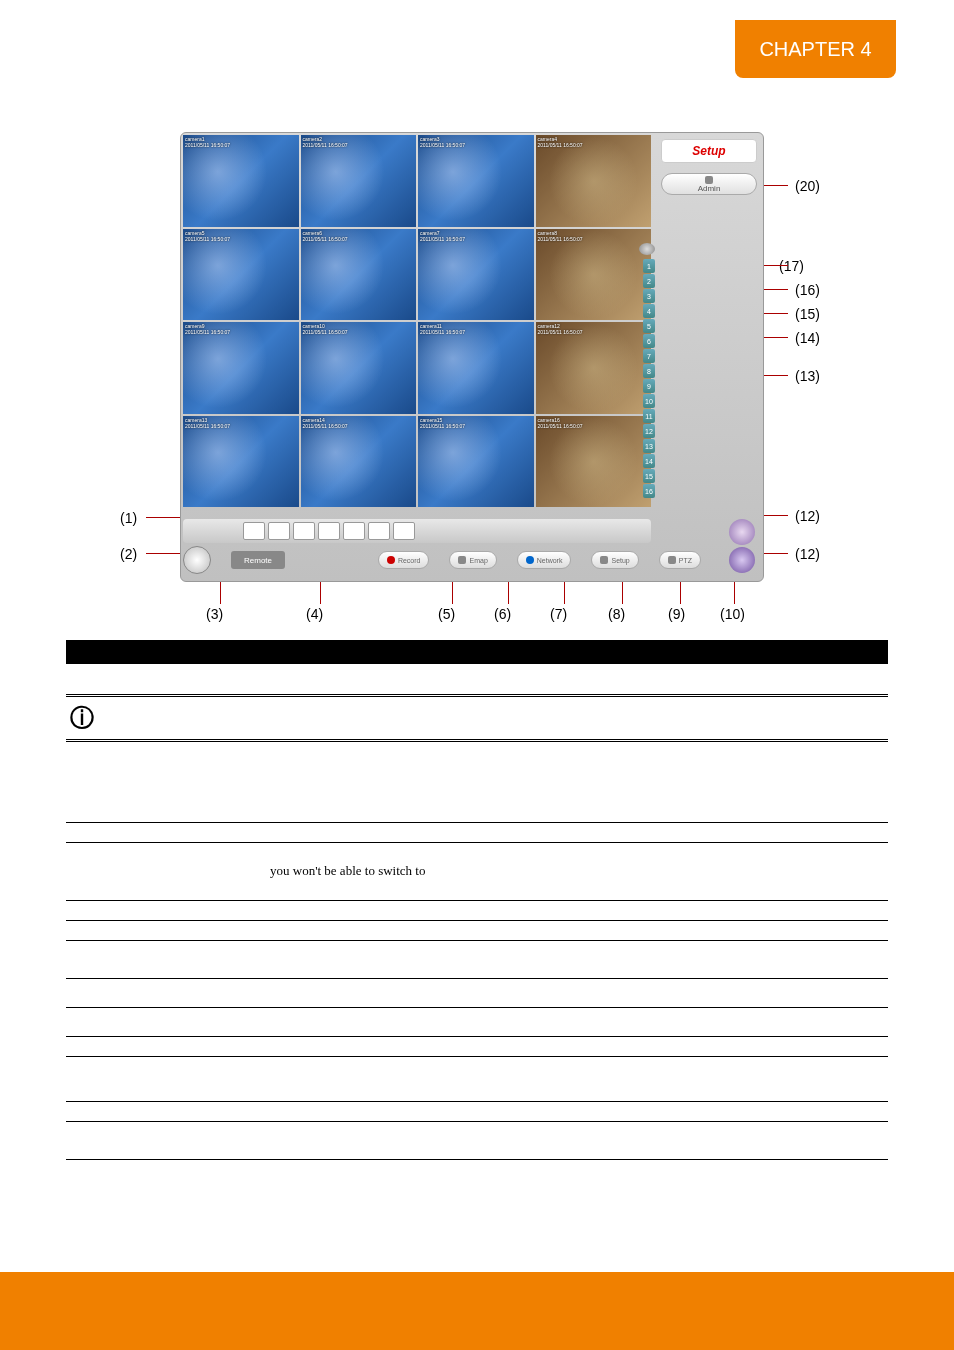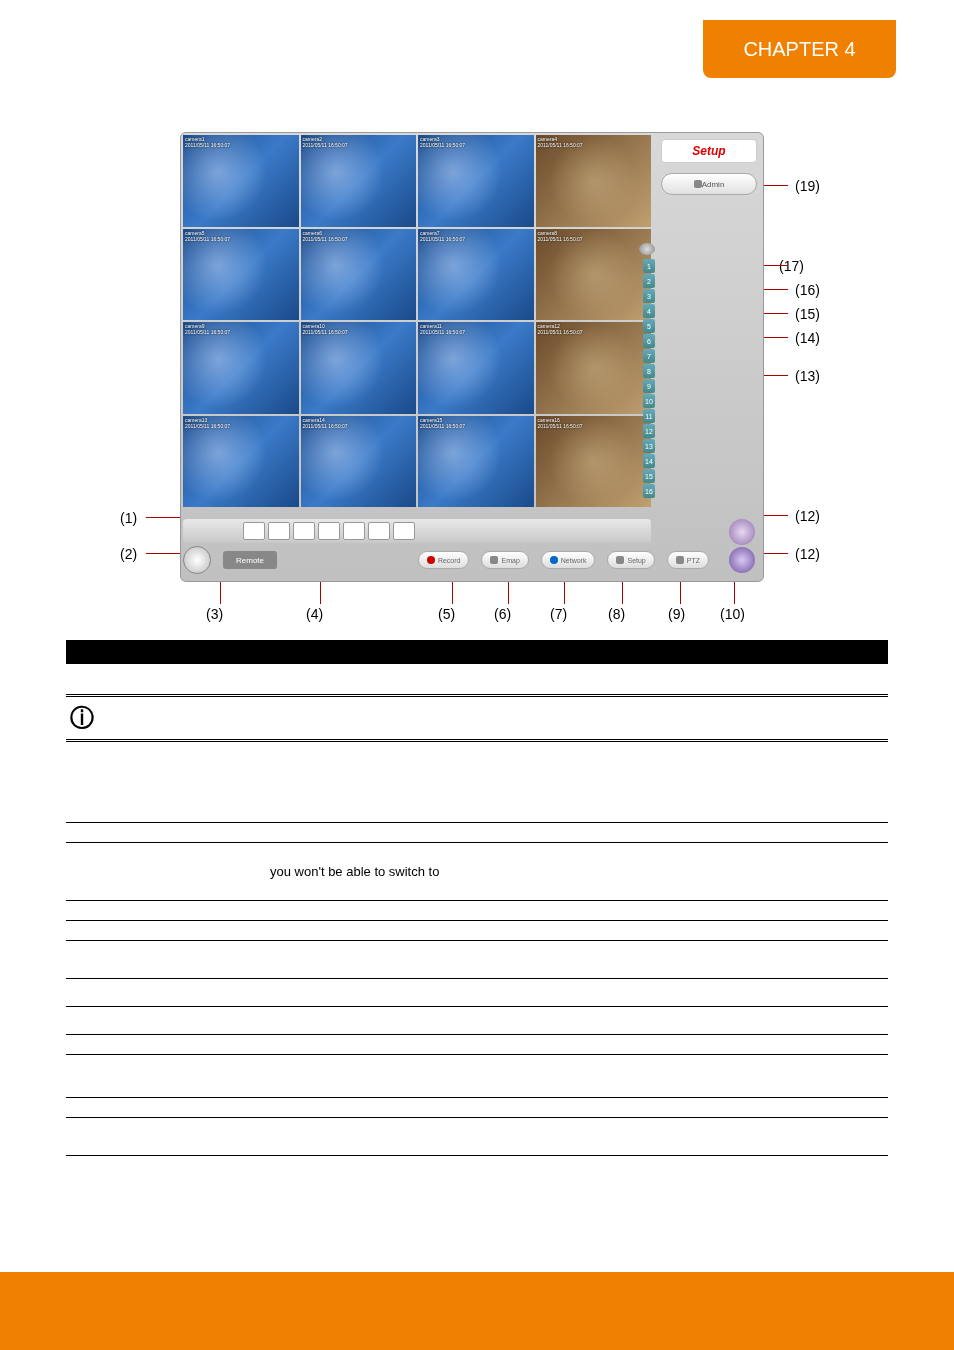--- a/index.html
+++ b/index.html
@@ -8,21 +8,21 @@
     height: 1350px;
     font-family: Arial, sans-serif;
     background: #fff;
     color: #000;
     position: relative;
   }
   .chapter-tab {
     position: absolute;
     top: 20px;
     right: 58px;
-    width: 193px;
+    width: 161px;
     height: 58px;
     background: #f08000;
     color: #fff;
     display: flex;
     align-items: center;
     justify-content: center;
     font-size: 20px;
     border-radius: 0 0 8px 8px;
   }
   .screenshot-area {
@@ -121,20 +121,21 @@
     width: 96px;
     height: 22px;
     background: linear-gradient(to bottom, #fff, #e0e0e0);
     border: 1px solid #aaa;
     border-radius: 11px;
     font-size: 8px;
     display: flex;
     align-items: center;
     justify-content: center;
     color: #555;
+    flex-direction: column;
   }
   .cam-num-col {
     position: absolute;
     right: 108px;
     top: 126px;
     width: 12px;
     display: flex;
     flex-direction: column;
     gap: 1px;
   }
@@ -192,21 +193,21 @@
     border-radius: 2px;
   }
   .bottom-bar {
     position: absolute;
     left: 2px;
     bottom: 6px;
     right: 2px;
     height: 30px;
     display: flex;
     align-items: center;
-    gap: 12px;
+    gap: 20px;
   }
   .pwr-btn {
     width: 28px;
     height: 28px;
     background: radial-gradient(circle, #fff, #bbb);
     border-radius: 50%;
     border: 1px solid #888;
   }
   .remote-lbl {
     width: 54px;
@@ -308,20 +309,21 @@
     right: 66px;
   }
   .table-area table {
     width: 100%;
     border-collapse: collapse;
     font-size: 13px;
   }
   .table-area td {
     padding: 6px 4px;
     vertical-align: top;
+    font-family: Liberation Serif, serif;
   }
   .table-area tr.sep td {
     border-bottom: 1px solid #000;
   }
   .link { color: #3060c0; text-decoration: underline; }
   .orange-footer {
     position: absolute;
     bottom: 0;
     left: 0;
     right: 0;
@@ -342,21 +344,21 @@
 
 <div class="chapter-tab">CHAPTER 4</div>
 
 <div class="screenshot-area">
 
   <div class="callout" style="left:0; top:378px;">(1)</div>
   <div class="callout-line" style="left:26px; top:385px; width:36px;"></div>
   <div class="callout" style="left:0; top:414px;">(2)</div>
   <div class="callout-line" style="left:26px; top:421px; width:48px;"></div>
 
-  <div class="callout" style="right:0; top:46px;">(19)</div>
+  <div class="callout" style="right:0; top:46px;">(20)</div>
   <div class="callout-line" style="right:32px; top:53px; width:36px;"></div>
   <div class="callout" style="right:16px; top:126px;">(17)</div>
   <div class="callout-line" style="right:32px; top:133px; width:36px;"></div>
   <div class="callout" style="right:0; top:150px;">(16)</div>
   <div class="callout-line" style="right:32px; top:157px; width:36px;"></div>
   <div class="callout" style="right:0; top:174px;">(15)</div>
   <div class="callout-line" style="right:32px; top:181px; width:36px;"></div>
   <div class="callout" style="right:0; top:198px;text-align:center;">(14)</div>
   <div class="callout-line" style="right:32px; top:205px; width:36px;"></div>
   <div class="callout" style="right:0; top:236px;">(13)</div>

